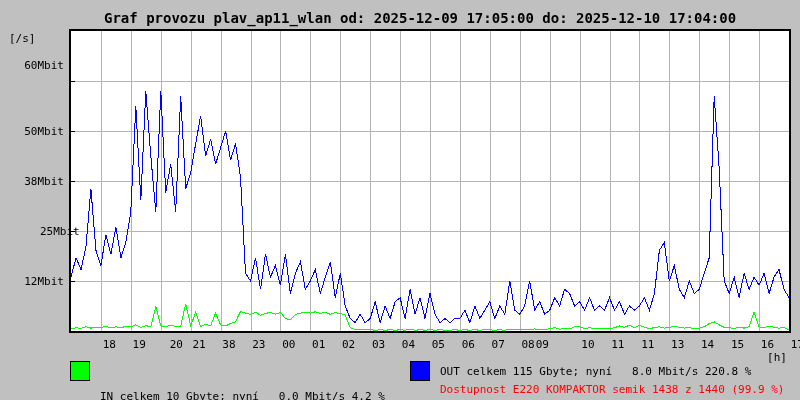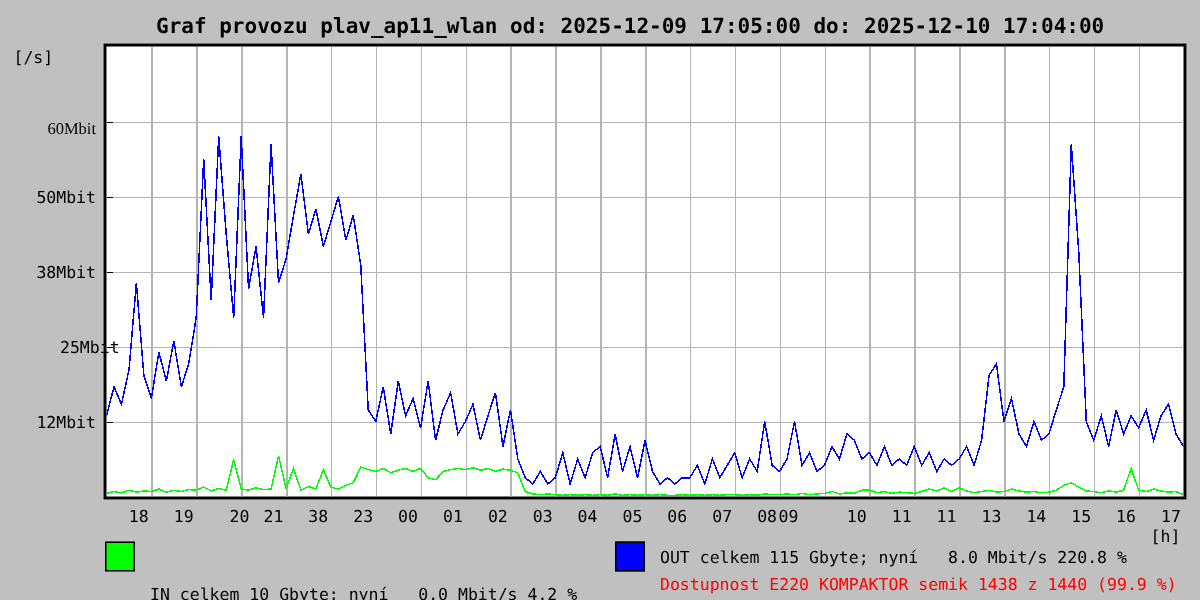--- a/index.html
+++ b/index.html
@@ -29,21 +29,21 @@
     width: 722px; height: 304px;
     background: #fff; border: 2px solid #000;
   }
   .plot svg { display: block; }
   .ytick {
     position: absolute; left: 0; width: 64px;
     font-size: 11px; text-align: right; line-height: 12px;
   }
   .xtick {
     position: absolute; top: 339px; width: 30px;
-    font-size: 11px; text-align: left; line-height: 12px;
+    font-size: 11px; text-align: right; line-height: 12px;
   }
   .legend-swatch {
     position: absolute; width: 20px; height: 20px;
     border: 1px solid #000; top: 361px;
   }
   .legend-label {
     position: absolute; top: 366px; font-size: 11px;
     line-height: 12px; white-space: pre;
   }
   .availability {
@@ -92,21 +92,21 @@
       <line x1="0" y1="100.5" x2="4" y2="100.5" stroke="#000000" stroke-width="1" shape-rendering="crispEdges"></line>
       <line x1="0" y1="150.5" x2="4" y2="150.5" stroke="#000000" stroke-width="1" shape-rendering="crispEdges"></line>
       <line x1="0" y1="200.5" x2="4" y2="200.5" stroke="#000000" stroke-width="1" shape-rendering="crispEdges"></line>
       <line x1="0" y1="250.5" x2="4" y2="250.5" stroke="#000000" stroke-width="1" shape-rendering="crispEdges"></line>
       <polyline points="0.0,297.9 5.0,296.7 10.0,297.5 15.0,295.8 19.9,297.1 24.9,296.3 29.9,296.7 34.9,295.0 39.9,297.1 44.9,295.8 49.9,296.7 54.8,295.4 59.8,295.8 64.8,293.8 69.8,296.3 74.8,294.6 79.8,295.8 84.8,275.4 89.8,295.0 94.7,295.8 99.7,294.2 104.7,295.4 109.7,295.0 114.7,272.9 119.7,294.6 124.7,281.3 129.6,295.8 134.6,293.3 139.6,295.0 144.6,282.1 149.6,293.8 154.6,295.0 159.6,292.5 164.5,290.8 169.5,280.4 174.5,282.1 179.5,283.3 184.5,281.3 189.5,284.2 194.5,282.5 199.4,281.3 204.4,283.3 209.4,281.3 214.4,287.5 219.4,288.8 224.4,283.3 229.4,282.1 234.3,281.3 239.3,282.1 244.3,280.8 249.3,282.5 254.3,281.3 259.3,283.3 264.3,281.7 269.3,282.5 274.2,284.2 279.2,296.7 284.2,298.3 289.2,298.8 294.2,298.3 299.2,298.8 304.2,299.2 309.1,298.8 314.1,299.2 319.1,298.8 324.1,299.2 329.1,298.8 334.1,299.2 339.1,298.3 344.0,299.2 349.0,298.8 354.0,299.2 359.0,298.8 364.0,299.2 369.0,298.8 374.0,299.2 378.9,299.2 383.9,298.8 388.9,299.2 393.9,298.8 398.9,299.2 403.9,298.8 408.9,299.2 413.8,298.8 418.8,298.8 423.8,299.2 428.8,298.8 433.8,299.2 438.8,298.3 443.8,298.8 448.7,298.8 453.7,298.3 458.7,298.8 463.7,297.9 468.7,298.8 473.7,298.3 478.7,297.9 483.7,296.7 488.6,298.3 493.6,297.5 498.6,297.9 503.6,295.8 508.6,295.8 513.6,297.5 518.6,296.7 523.5,297.9 528.5,297.1 533.5,297.5 538.5,297.9 543.5,296.7 548.5,295.0 553.5,296.3 558.4,294.2 563.4,296.7 568.4,294.2 573.4,296.3 578.4,297.5 583.4,296.7 588.4,295.8 593.3,297.1 598.3,296.7 603.3,295.0 608.3,296.3 613.3,297.1 618.3,296.7 623.3,297.5 628.3,297.1 633.2,295.8 638.2,292.5 643.2,290.8 648.2,293.8 653.2,296.3 658.2,296.7 663.2,297.5 668.1,296.3 673.1,297.1 678.1,295.8 683.1,281.3 688.1,295.8 693.1,296.7 698.1,295.0 703.0,296.3 708.0,297.1 713.0,296.7 718.0,298.8" fill="none" stroke="#00ff00" stroke-width="1" shape-rendering="crispEdges"></polyline>
       <polyline points="0.0,246.2 5.0,226.9 10.0,238.5 15.0,215.4 19.9,157.7 24.9,219.2 29.9,234.6 34.9,203.8 39.9,223.1 44.9,196.2 49.9,226.9 54.8,211.5 59.8,180.8 64.8,75.0 69.8,169.2 74.8,60.0 79.8,125.0 84.8,180.8 89.8,60.0 94.7,161.5 99.7,133.3 104.7,180.8 109.7,65.0 114.7,157.7 119.7,141.7 124.7,112.5 129.6,85.0 134.6,125.0 139.6,108.3 144.6,133.3 149.6,116.7 154.6,100.0 159.6,129.2 164.5,112.5 169.5,145.8 174.5,242.3 179.5,250.0 184.5,226.9 189.5,258.3 194.5,223.1 199.4,246.2 204.4,234.6 209.4,254.2 214.4,223.1 219.4,262.5 224.4,242.3 229.4,230.8 234.3,258.3 239.3,250.0 244.3,238.5 249.3,262.5 254.3,246.2 259.3,230.8 264.3,266.7 269.3,242.3 274.2,275.0 279.2,287.5 284.2,291.7 289.2,283.3 294.2,291.7 299.2,287.5 304.2,270.8 309.1,291.7 314.1,275.0 319.1,287.5 324.1,270.8 329.1,266.7 334.1,287.5 339.1,258.3 344.0,283.3 349.0,266.7 354.0,287.5 359.0,262.5 364.0,283.3 369.0,291.7 374.0,287.5 378.9,291.7 383.9,287.5 388.9,287.5 393.9,279.2 398.9,291.7 403.9,275.0 408.9,287.5 413.8,279.2 418.8,270.8 423.8,287.5 428.8,275.0 433.8,283.3 438.8,250.0 443.8,279.2 448.7,283.3 453.7,275.0 458.7,250.0 463.7,279.2 468.7,270.8 473.7,283.3 478.7,279.2 483.7,266.7 488.6,275.0 493.6,258.3 498.6,262.5 503.6,275.0 508.6,270.8 513.6,279.2 518.6,266.7 523.5,279.2 528.5,275.0 533.5,279.2 538.5,266.7 543.5,279.2 548.5,270.8 553.5,283.3 558.4,275.0 563.4,279.2 568.4,275.0 573.4,266.7 578.4,279.2 583.4,262.5 588.4,219.2 593.3,211.5 598.3,250.0 603.3,234.6 608.3,258.3 613.3,266.7 618.3,250.0 623.3,262.5 628.3,258.3 633.2,242.3 638.2,226.9 643.2,65.0 648.2,137.5 653.2,250.0 658.2,262.5 663.2,246.2 668.1,266.7 673.1,242.3 678.1,258.3 683.1,246.2 688.1,254.2 693.1,242.3 698.1,262.5 703.0,246.2 708.0,238.5 713.0,258.3 718.0,266.7" fill="none" stroke="#0000ff" stroke-width="1" shape-rendering="crispEdges"></polyline>
     </svg>
 </div>
 
 <div id="yticks">
-    <div class="ytick" style="top: 80px; font-family: Liberation Serif, serif;">60Mbit</div>
+    <div class="ytick" style="top: 60px;">60Mbit</div>
     <div class="ytick" style="top: 126px;">50Mbit</div>
     <div class="ytick" style="top: 176px;">38Mbit</div>
     <div class="ytick" style="top: 226px; padding-left: 40px;">25Mbit</div>
     <div class="ytick" style="top: 276px;">12Mbit</div>
   </div>
 <div id="xticks">
     <div class="xtick" style="left: 85.9167px;">18</div>
     <div class="xtick" style="left: 115.833px;">19</div>
     <div class="xtick" style="left: 153px;">20</div>
     <div class="xtick" style="left: 175.667px;">21</div>

